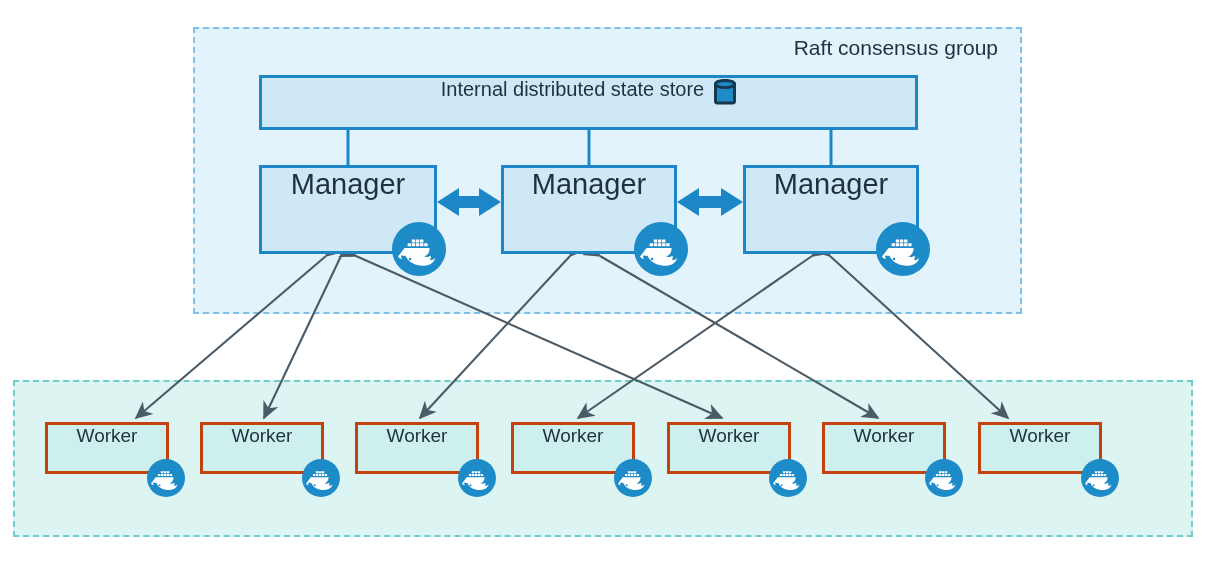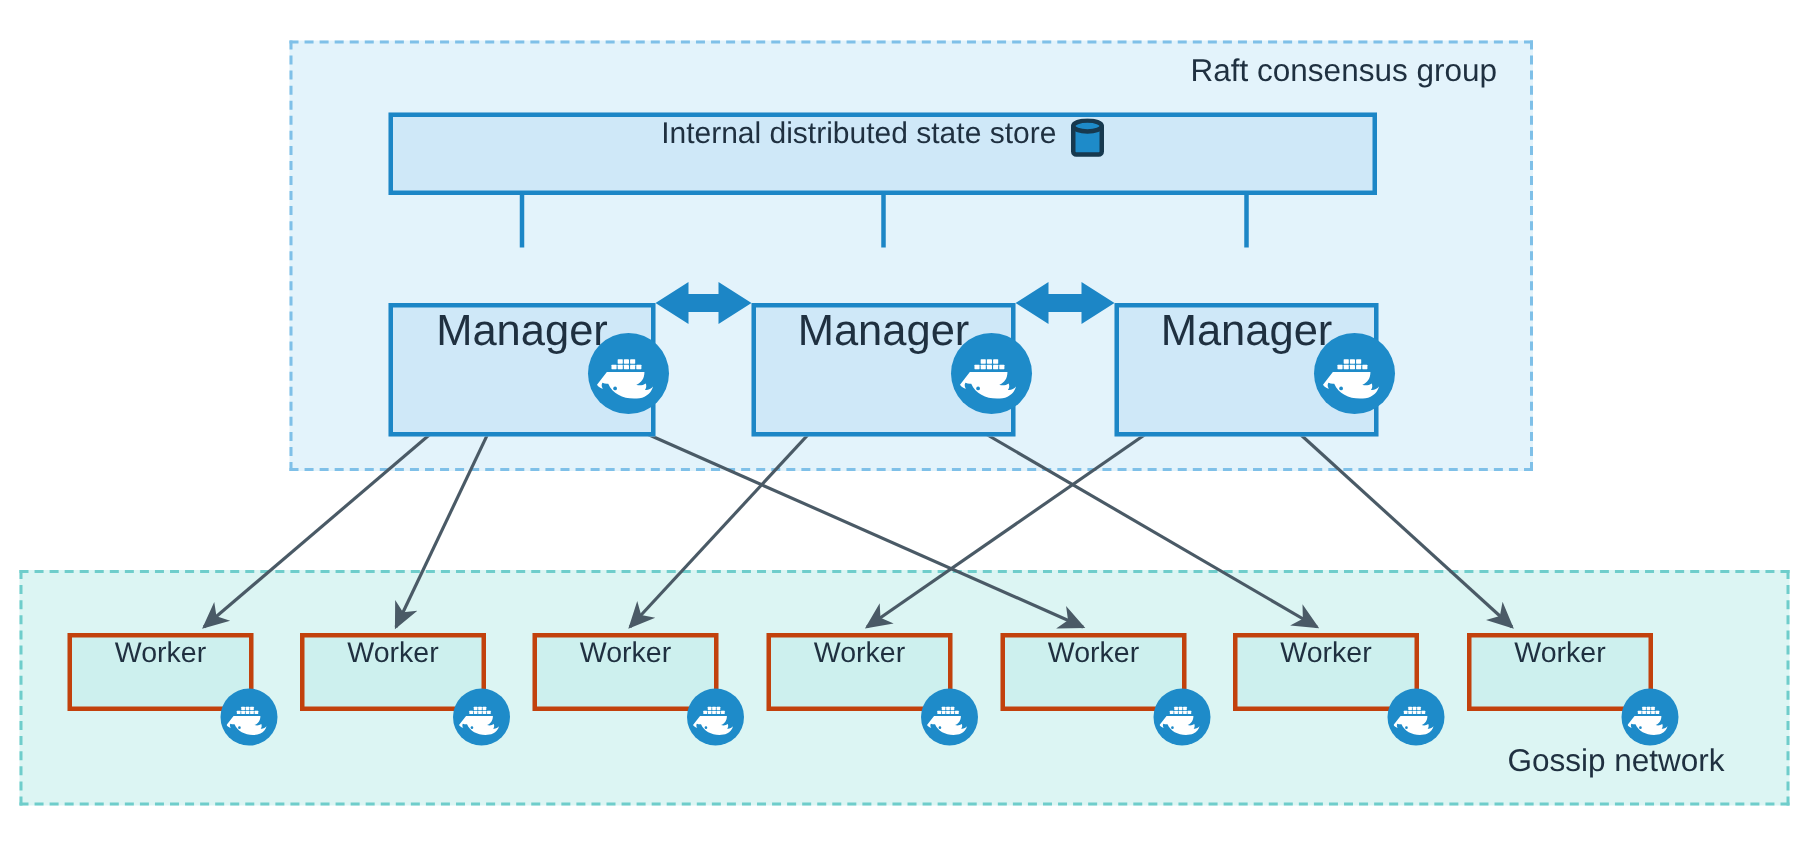--- a/index.html
+++ b/index.html
@@ -33,21 +33,21 @@
   
   .state-store{
     left:259px;top:75px;width:659px;height:55px;
     background:#cfe8f8;border:3px solid #1c86c6;
     font-size:20px;color:#1f3040;gap:10px;
   }
   .db-icon{display:inline-block;width:22px;height:28px;position:relative;top:1px;}
   
   .manager{
     background:#cfe8f8;border:3px solid #1c86c6;
-    font-size:29px;color:#1f3040;top:165px;height:89px;margin-top:37px;
+    font-size:29px;color:#1f3040;top:165px;height:89px;
   }
   .m1{left:259px;width:178px;}
   .m2{left:501px;width:176px;}
   .m3{left:743px;width:176px;}
   
   .worker{
     background:#cdf0ee;border:3px solid #c2410c;
     font-size:19px;color:#1f3040;top:422px;height:52px;width:124px;
   }
   
@@ -61,21 +61,20 @@
 </style>
 </head>
 <body>
 
 <div id="stage">
 
   <div class="node raft-group"></div>
   <div class="raft-label">Raft consensus group</div>
 
   <div class="node gossip-group"></div>
-  <div class="gossip-label">Gossip network</div>
 
   <svg class="layer" viewBox="0 0 1207 566">
     <defs>
       <marker id="thinArrow" markerWidth="9" markerHeight="9" refX="7.6" refY="4.5" orient="auto" markerUnits="strokeWidth">
         <path d="M0,0.6 L8.4,4.5 L0,8.4 L2.4,4.5 Z" fill="#4a5a66"></path>
       </marker>
     </defs>
 
     <g stroke="#1c86c6" stroke-width="3" fill="none">
       <line x1="348" y1="130" x2="348" y2="165"></line>

